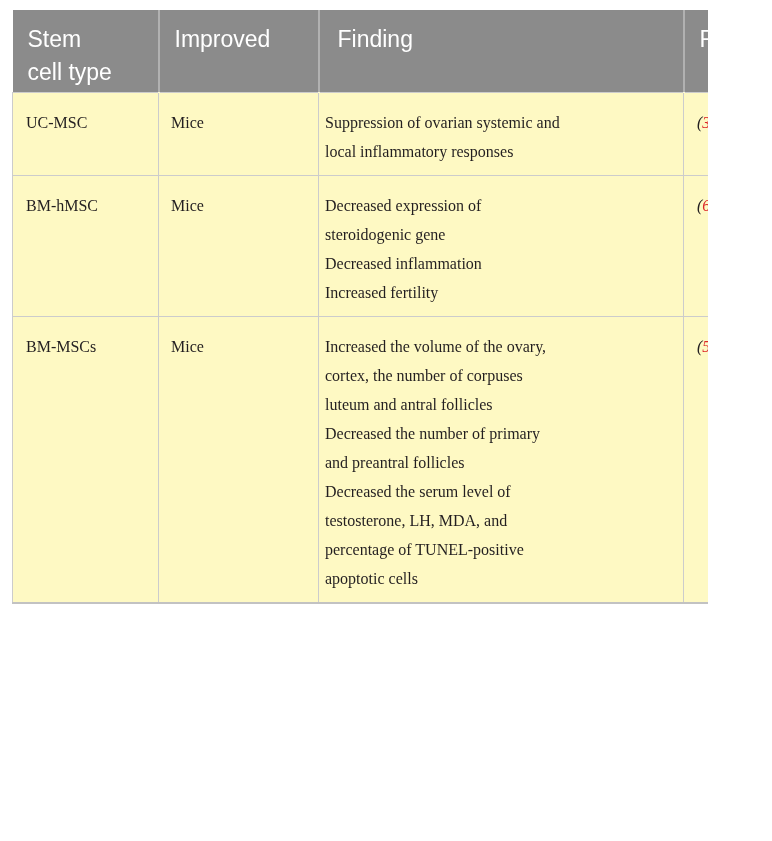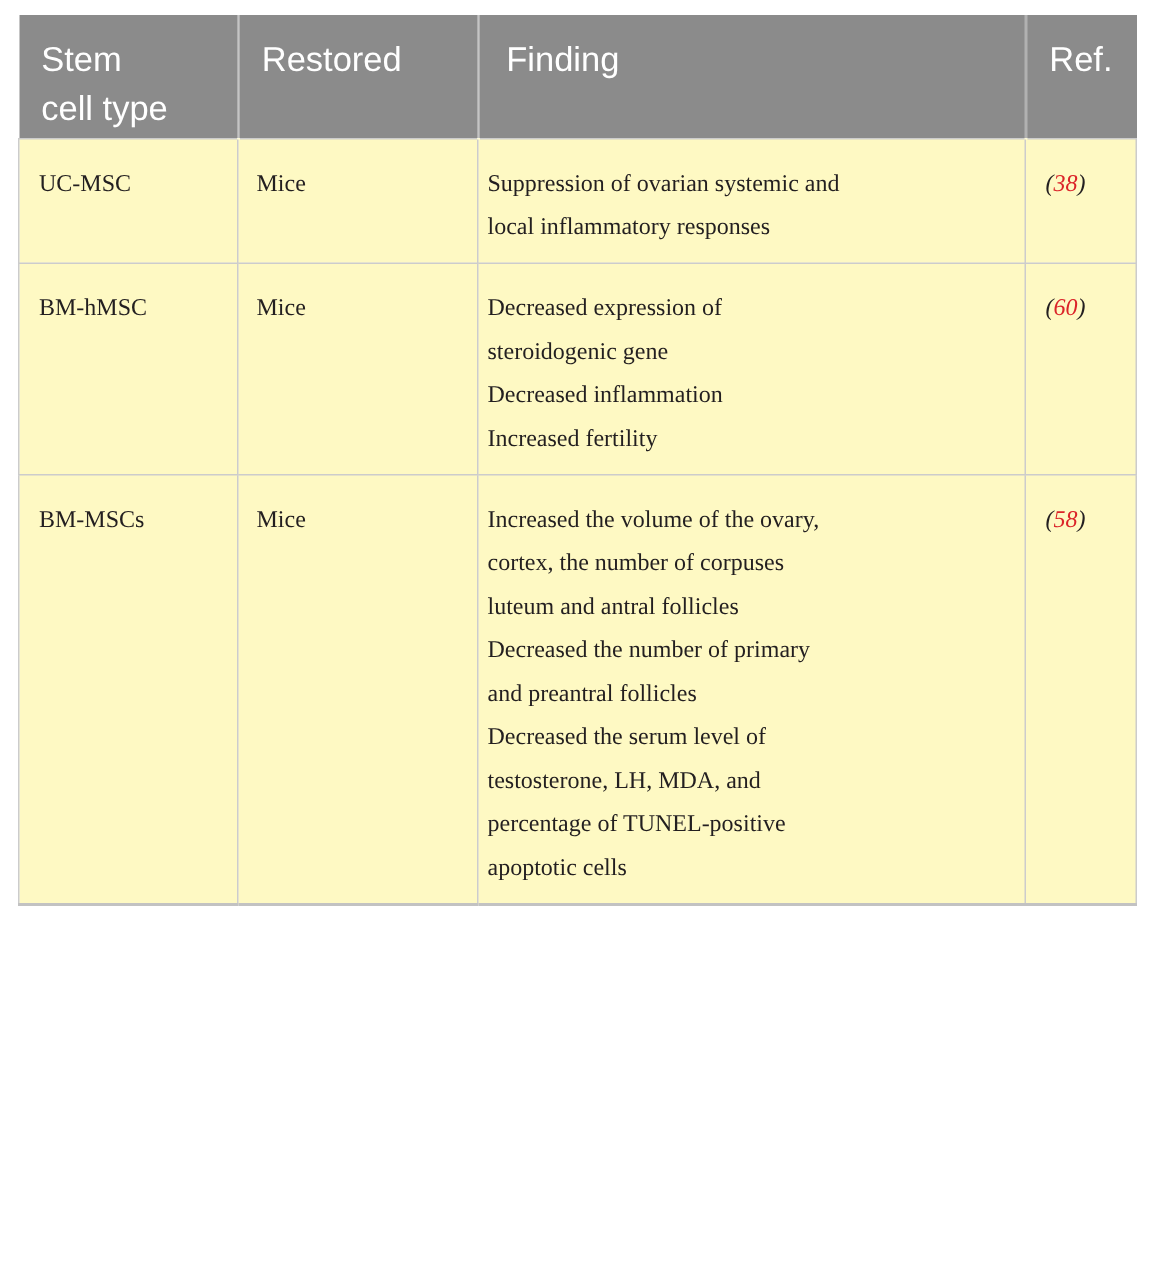--- a/index.html
+++ b/index.html
@@ -1,21 +1,21 @@
 <!DOCTYPE html>
 <html style="--header-bg: #8b8b8b; --header-text: #ffffff; --body-text: #231f20; --ref-number: #db2429; --border: #cccccc;"><head>
 <meta charset="utf-8">
 <style>
   html, body {
     margin: 0;
     padding: 0;
     background: #ffffff;
   }
   .page {
-    width: 772px;
+    width: 708px;
     height: 841px;
     background: #ffffff;
     box-sizing: border-box;
     padding: 10px 15px 0 12px;
     overflow: hidden;
   }
   table.review-table {
     border-collapse: collapse;
     table-layout: fixed;
     width: 745px;
@@ -68,21 +68,21 @@
     <colgroup>
       <col style="width:146px">
       <col style="width:160px">
       <col style="width:365px">
       <col style="width:74px">
     </colgroup>
     <thead>
       <tr>
         <th>Stem
 cell type</th>
-        <th>Restored</th>
+        <th>Improved</th>
         <th class="col-finding-h">Finding</th>
         <th>Ref.</th>
       </tr>
     </thead>
     <tbody>
   <tr>
     <td class="col-stem">UC-MSC</td>
     <td class="col-modeling">Mice</td>
     <td class="col-finding">Suppression of ovarian systemic and
 local inflammatory responses</td>

